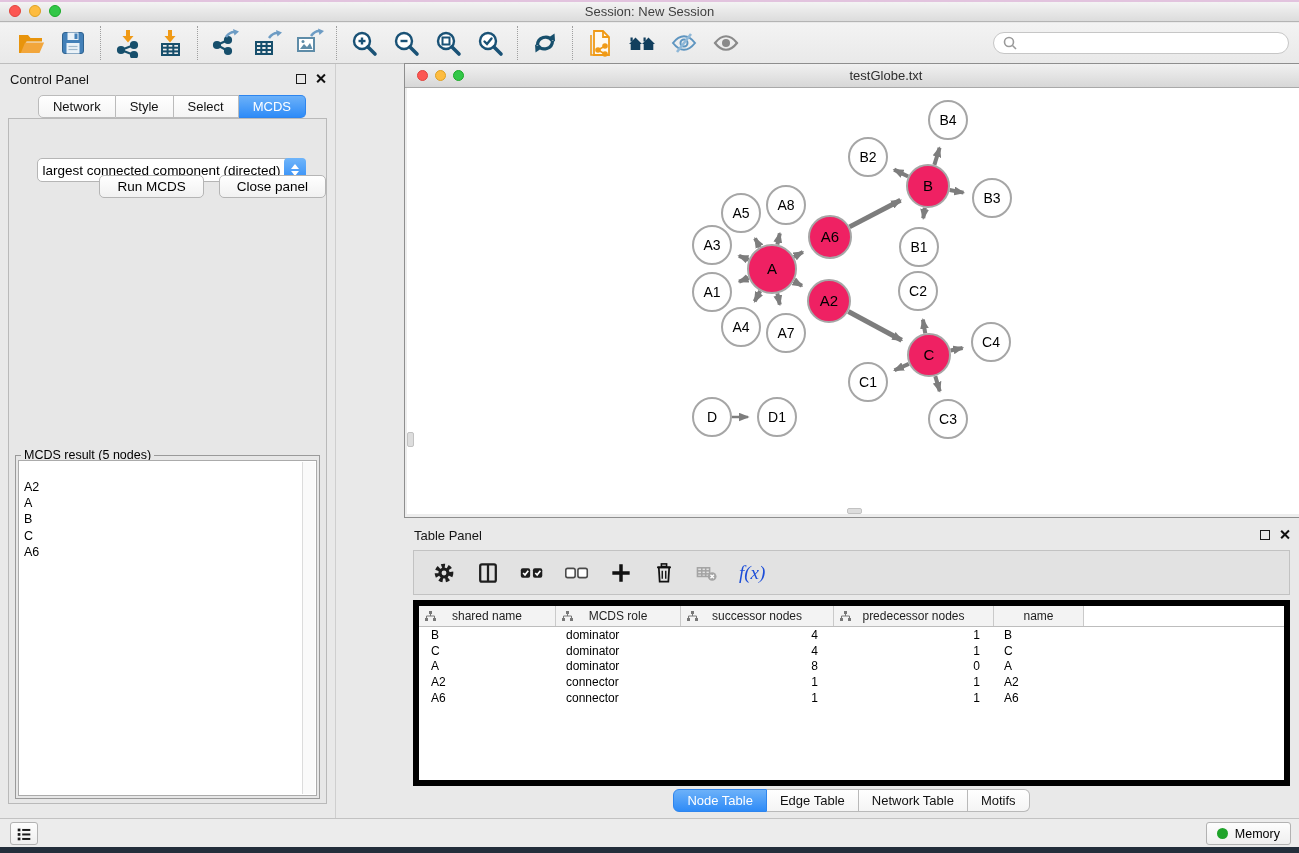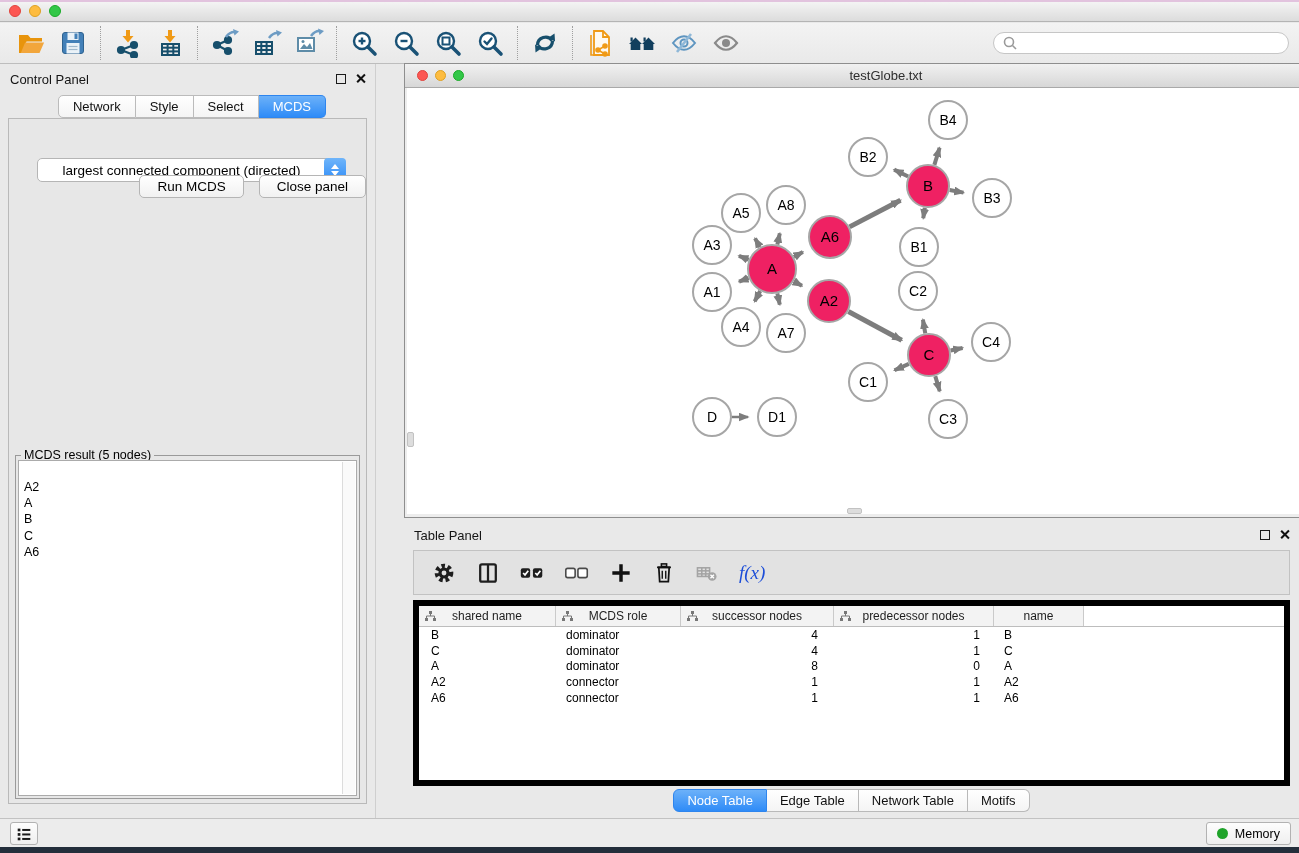--- a/index.html
+++ b/index.html
@@ -23,21 +23,21 @@
     background:linear-gradient(#F3F3F3,#E9E9E9); border-bottom:1px solid #BDBDBD;
     display:flex; align-items:center; padding:0 10px; }
   .tool { width:42px; height:36px; display:flex; align-items:center; justify-content:center; }
   .sep { height:34px; border-left:1px dotted #9F9F9F; margin:0 6px; }
   .search-wrap { margin-left:auto; }
   .searchbox { width:296px; height:22px; background:#fff; border:1px solid #C6C6C6; border-radius:12px;
     display:flex; align-items:center; padding:0 9px; }
   .searchbox input { border:none; outline:none; flex:1; font-size:12px; background:transparent; margin-left:6px;
     font-family:"Liberation Sans", sans-serif; }
   
-  .control-panel { position:absolute; top:64px; left:0; width:376px; height:754px; background:#E9E9E9;
+  .control-panel { position:absolute; top:64px; left:0; width:336px; height:754px; background:#E9E9E9;
     border-right:1px solid #CFCFCF; }
   .panel-title { position:absolute; left:10px; top:8px; font-size:13px; color:#151515; }
   .panel-controls { position:absolute; right:9px; top:9px; display:flex; gap:9px; align-items:center; }
   .float-btn { width:10px; height:10px; border:1.6px solid #1A1A1A; background:transparent; }
   .close-x { width:11px; height:11px; position:relative; }
   .close-x::before,.close-x::after { content:""; position:absolute; left:5px; top:0; width:2.4px; height:11px; background:#111; }
   .close-x::before { transform:rotate(45deg);} .close-x::after { transform:rotate(-45deg);}
   .ctabs { position:absolute; top:31px; left:0; right:0; display:flex; justify-content:center; }
   .ctab { font-size:13px; padding:3px 14px; background:linear-gradient(#FFFFFF,#F4F4F4); border:1px solid #BBBBBB;
     border-left:none; color:#111; }
@@ -108,20 +108,21 @@
 </head>
 <body>
 
 <div class="titlebar">
   <div class="pinkline"></div>
   <div class="traffic">
     <div class="light red"></div>
     <div class="light yellow"></div>
     <div class="light green"></div>
   </div>
+  <div class="title-text">Session: New Session</div>
 </div>
 
 <div class="toolbar">
   <span class="tool">
     <svg width="30" height="30" viewBox="0 0 30 30">
       <path d="M3 7h9l2.5 3H26v3.5H10.5L6 25H3z" fill="#E8940C"></path>
       <path d="M4.8 25l4.3-10.5h19L23.5 25z" fill="#F2A63C"></path>
     </svg>
   </span>
   <span class="tool">

